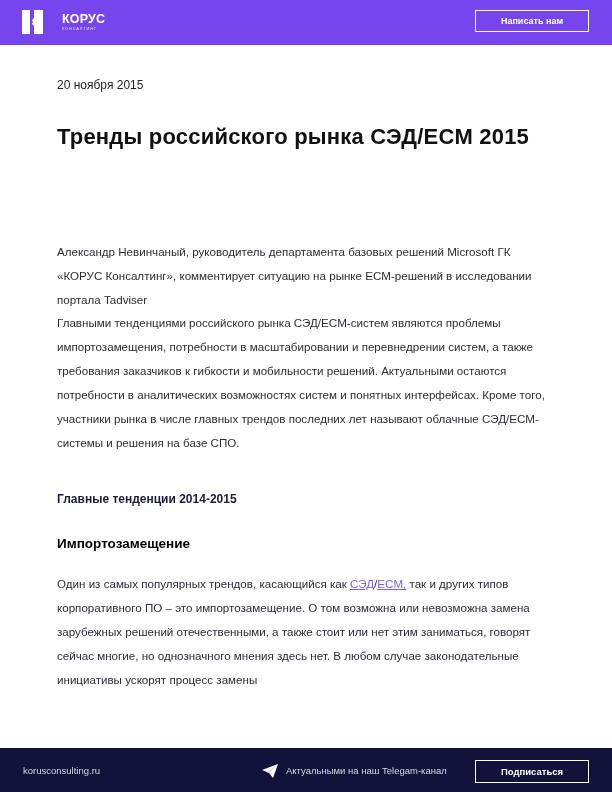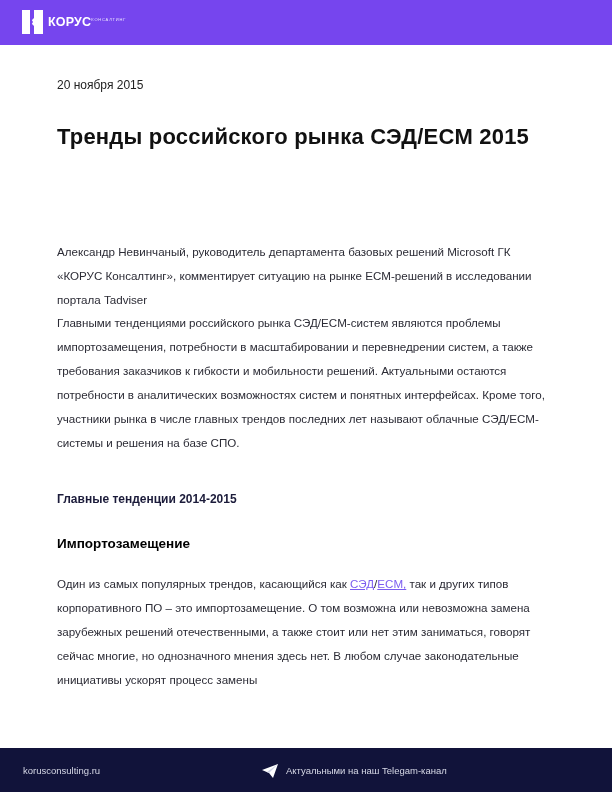--- a/index.html
+++ b/index.html
@@ -10,21 +10,21 @@
       color: #1f1f2b;
     }
     .header {
       position: absolute; left: 0; top: 0; width: 612px; height: 45px;
       background: #7645ee;
     }
     .logo {
       position: absolute; left: 22px; top: 10px; display: flex; align-items: center;
     }
     .logo-mark { width: 21px; height: 24px; position: relative; }
-    .logo-text { margin-left: 5px; display: flex; flex-direction: row; line-height: 1; }
+    .logo-text { margin-left: 19px; display: flex; flex-direction: column; line-height: 1; }
     .logo-name { color: #fff; font-weight: bold; font-size: 12.5px; letter-spacing: 0.2px; }
     .logo-sub { color: #fff; font-size: 4px; letter-spacing: 0.8px; margin-top: 2px; opacity: 0.85; }
     .write-btn {
       position: absolute; left: 475px; top: 10px; width: 114px; height: 22px;
       border: 1px solid #ffffff; box-sizing: border-box; color: #fff;
       font-size: 9px; font-weight: bold; display: flex; align-items: center; justify-content: center;
     }
     .content { position: absolute; left: 57px; top: 0; width: 500px; }
     .date { position: absolute; top: 78px; font-size: 12px; color: #222; }
     .title {
@@ -67,32 +67,34 @@
       <rect x="0" y="0" width="8" height="24" fill="#ffffff"></rect>
       <rect x="12" y="0" width="9" height="24" fill="#ffffff"></rect>
       <polygon points="8,12 12,8 12,16" fill="#ffffff"></polygon>
       <polygon points="8,7 11,12 8,17" fill="#7645ee"></polygon>
     </svg>
     <div class="logo-text">
       <span class="logo-name">КОРУС</span>
       <span class="logo-sub">КОНСАЛТИНГ</span>
     </div>
   </div>
+  <div class="write-btn">Написать нам</div>
 </div>
 
 <div class="content">
   <div class="date">20 ноября 2015</div>
   <div class="title">Тренды российского рынка СЭД/ECM 2015</div>
   <div class="para p1">Александр Невинчаный, руководитель департамента базовых решений Microsoft ГК «КОРУС Консалтинг», комментирует ситуацию на рынке ECM-решений в исследовании портала Tadviser</div>
   <div class="para p2">Главными тенденциями российского рынка СЭД/ECM-систем являются проблемы импортозамещения, потребности в масштабировании и перевнедрении систем, а также требования заказчиков к гибкости и мобильности решений. Актуальными остаются потребности в аналитических возможностях систем и понятных интерфейсах. Кроме того, участники рынка в числе главных трендов последних лет называют облачные СЭД/ECM-системы и решения на базе СПО.</div>
   <div class="h2">Главные тенденции 2014-2015</div>
   <div class="h3">Импортозамещение</div>
   <div class="para p3"><span>Один из самых популярных трендов, касающийся как </span><a class="link">СЭД</a><span>/</span><a class="link">ECM,</a><span> так и других типов корпоративного ПО – это импортозамещение. О том возможна или невозможна замена зарубежных решений отечественными, а также стоит или нет этим заниматься, говорят сейчас многие, но однозначного мнения здесь нет. В любом случае законодательные инициативы ускорят процесс замены</span></div>
 </div>
 
 <div class="footer">
   <div class="footer-site">korusconsulting.ru</div>
   <svg class="tg-icon" viewBox="0 0 16 14">
     <polygon points="0,6 16,0 11,14 7,9" fill="#ffffff"></polygon>
     <polygon points="7,9 16,0 5,8" fill="#cfd3e6"></polygon>
   </svg>
   <div class="tg-text">Актуальными на наш Telegam-канал</div>
+  <div class="sub-btn">Подписаться</div>
 </div>
 
 </body></html>

